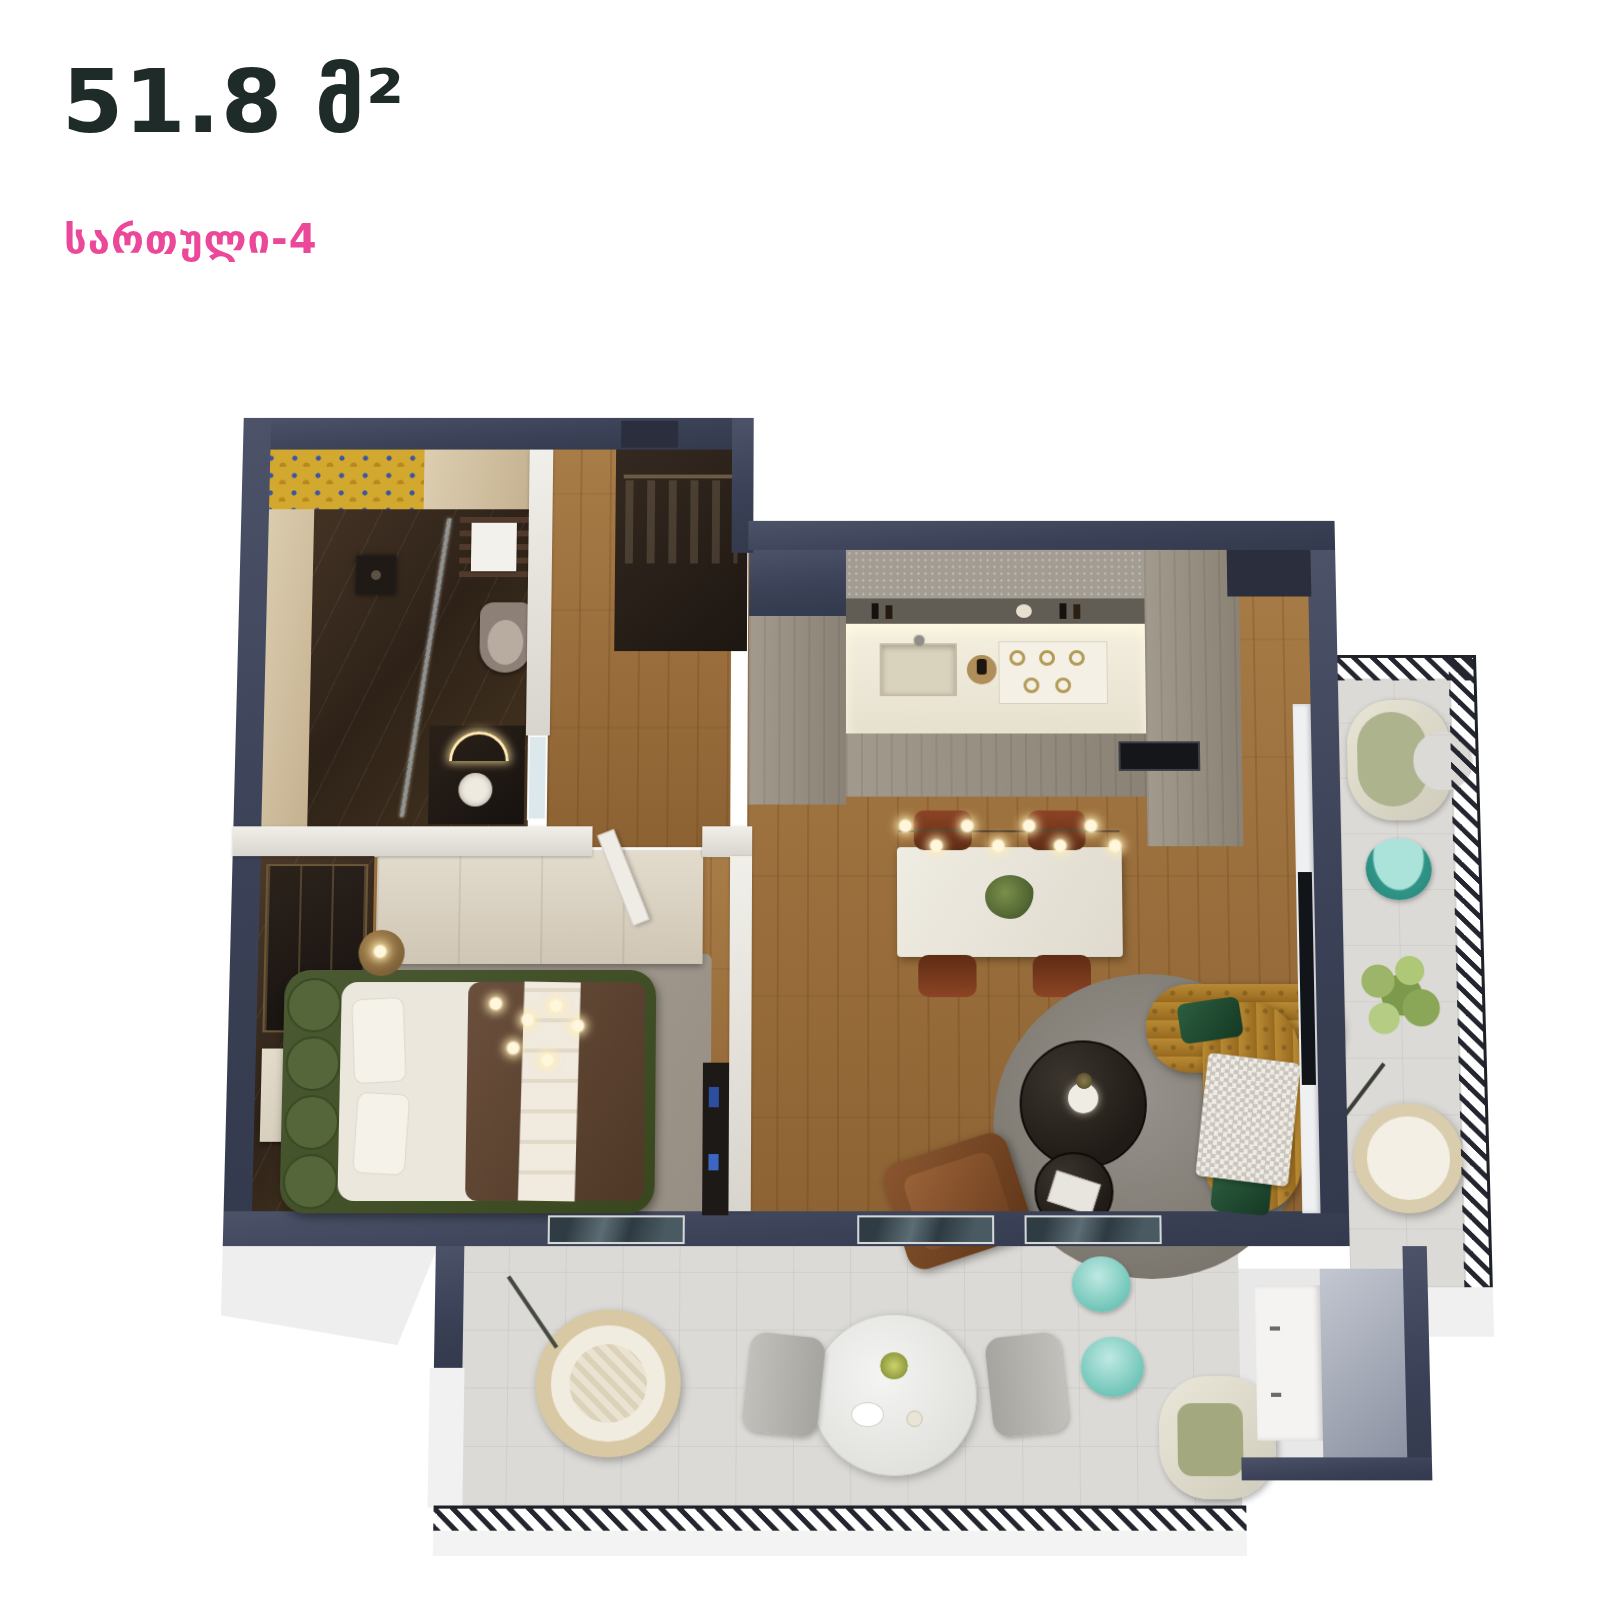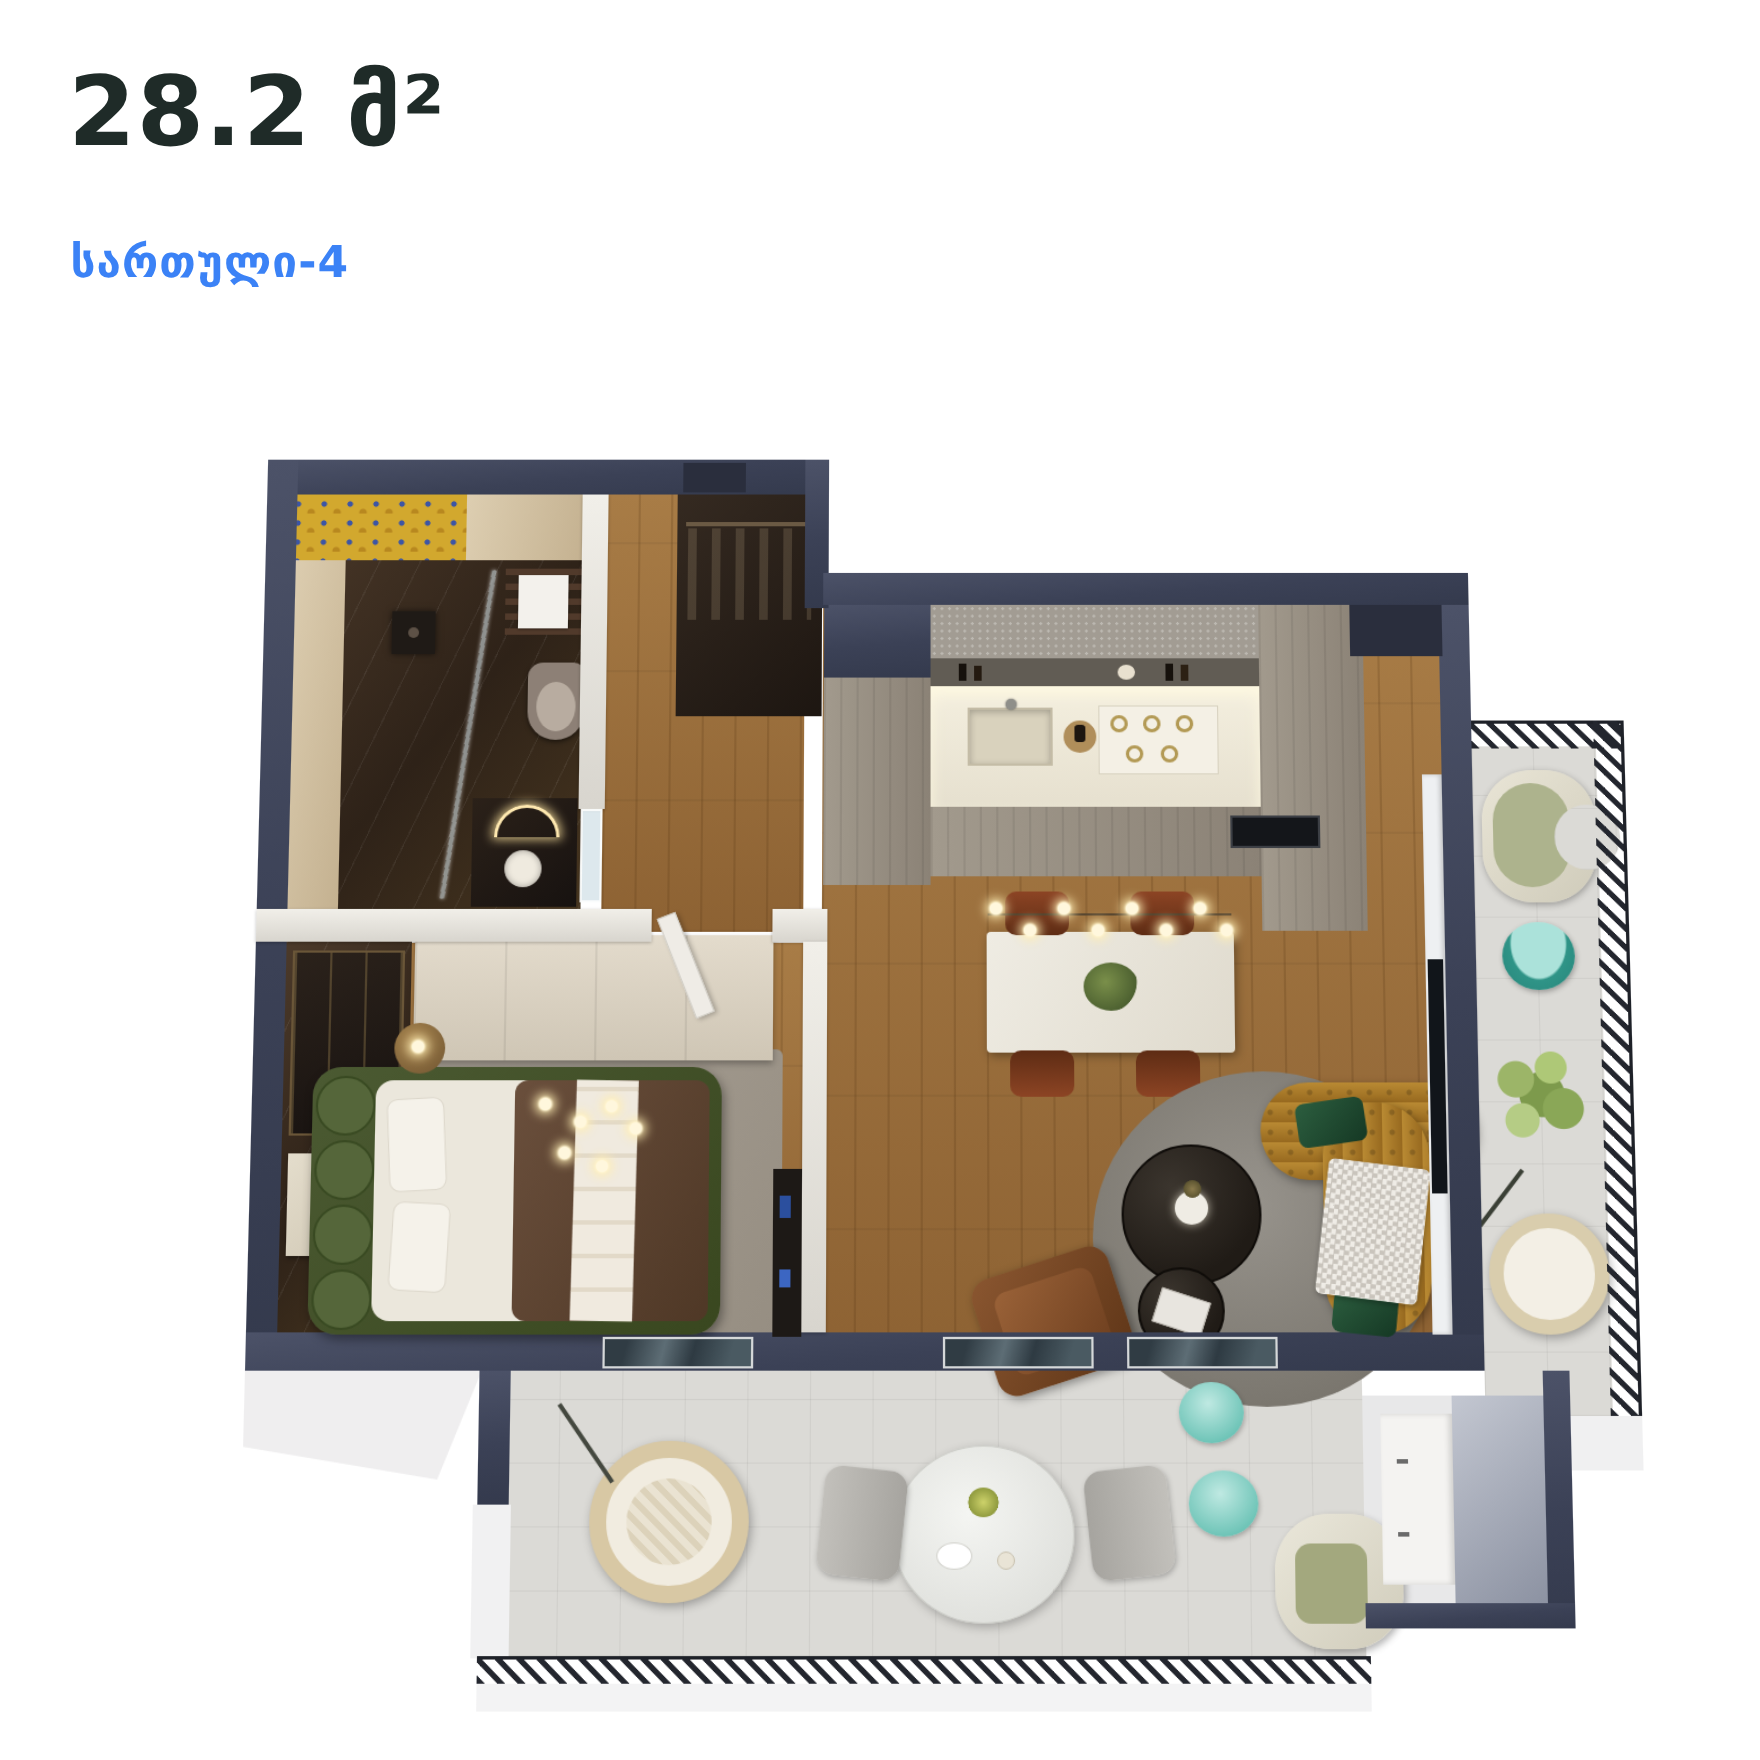--- a/index.html
+++ b/index.html
@@ -2,21 +2,21 @@
 <html><head>
 <meta charset="utf-8">
 <style>
   html,body{margin:0;padding:0;background:#ffffff;}
   .stage{position:relative;width:1600px;height:1600px;background:#ffffff;overflow:hidden;
          font-family:"DejaVu Sans", sans-serif;}
   .abs{position:absolute;}
   .hdr-area{position:absolute;left:62px;top:50px;font-size:88px;font-weight:700;
             color:#1f2b28;letter-spacing:1px;}
   .hdr-floor{position:absolute;left:64px;top:216px;font-size:40px;font-weight:600;
-             color:#3b82f6;letter-spacing:1px;}
+             color:#ec4899;letter-spacing:1px;}
   .plan3d{position:absolute;left:192px;top:402px;width:1300px;height:1140px;
           transform:perspective(2100px) rotateX(5deg);transform-origin:50% 42%;}
   
   .navy{background:linear-gradient(175deg,#4c5268 0%,#3b4156 55%,#343a4d 100%);}
   .navy-dk{background:#2a2e3d;}
   .lightwall{background:linear-gradient(180deg,#f1efe9,#d8d5ce);box-shadow:0 1px 3px rgba(0,0,0,.25);}
   .wood{background-color:#9c713c;
         background-image:repeating-linear-gradient(90deg,rgba(82,50,16,.20) 0 2px,rgba(0,0,0,0) 2px 30px),
         repeating-linear-gradient(0deg,rgba(0,0,0,.05) 0 2px,rgba(0,0,0,0) 2px 120px),
         linear-gradient(180deg,#a87c46,#8d6233);}
@@ -38,21 +38,21 @@
         border:2px solid #0f0c09;box-sizing:border-box;}
   .hound{background:repeating-conic-gradient(#c9c4bc 0 25%,#efece6 0 50%);background-size:9px 9px;}
   .tuft{background-image:radial-gradient(circle at 9px 9px,rgba(0,0,0,.18) 2px,rgba(0,0,0,0) 3px);
         background-size:18px 18px;}
 </style>
 </head>
 <body>
 
 <div class="stage">
 
-  <div class="hdr-area">28.2 მ²</div>
+  <div class="hdr-area">51.8 მ²</div>
   <div class="hdr-floor">სართული-4</div>
 
   <div class="plan3d">
 
     <div class="abs wood" style="left:354px;top:38px;width:184px;height:407px;z-index:1;"></div>
     <div class="abs wood" style="left:68px;top:455px;width:470px;height:353px;z-index:1;"></div>
     <div class="abs wood" style="left:555px;top:142px;width:567px;height:693px;z-index:1;"></div>
     <div class="abs marble-dark" style="left:62px;top:38px;width:273px;height:390px;z-index:1;"></div>
     <div class="abs marble-dark" style="left:68px;top:454px;width:114px;height:352px;z-index:2;"></div>
     <div class="abs tile" style="left:266px;top:840px;width:774px;height:250px;z-index:1;"></div>

